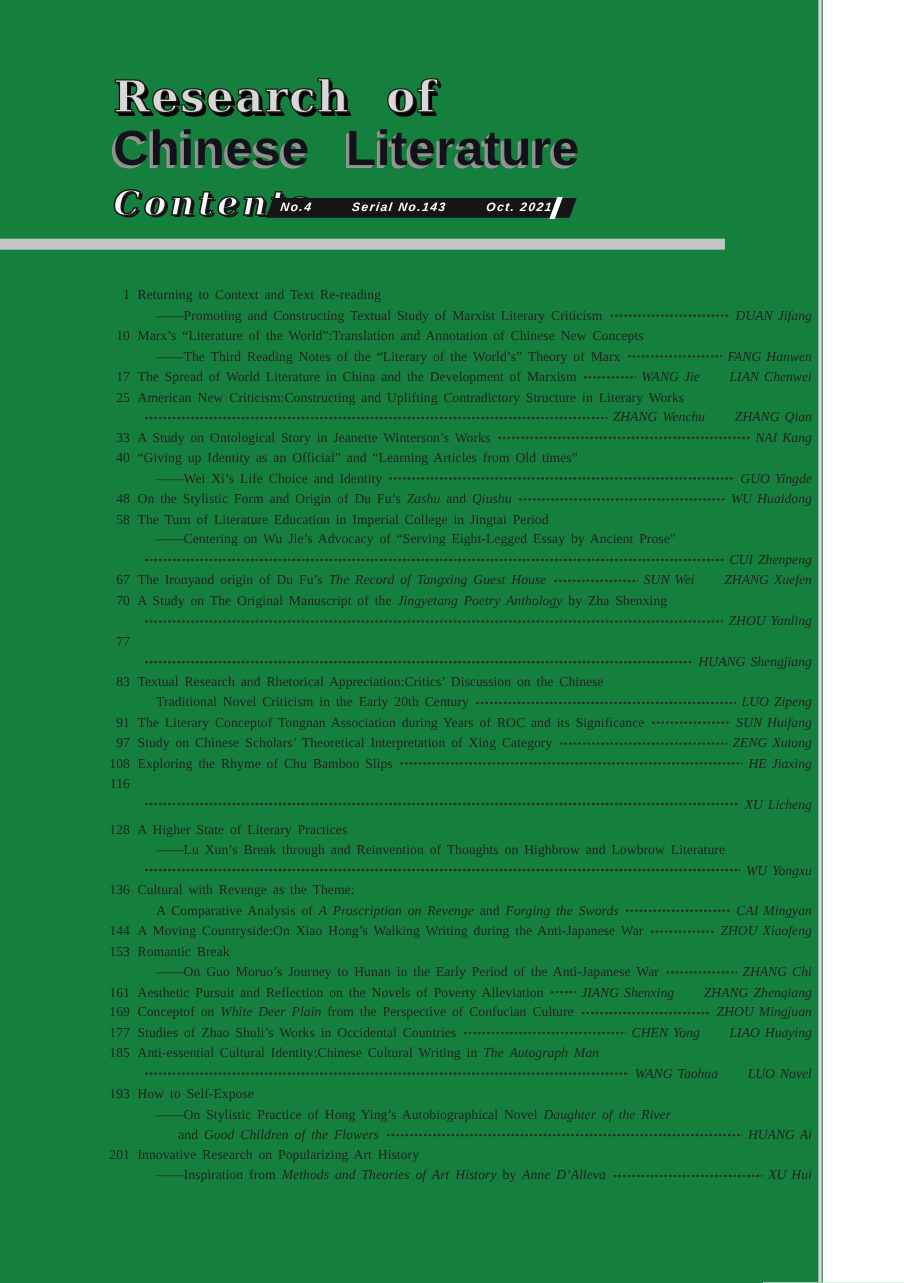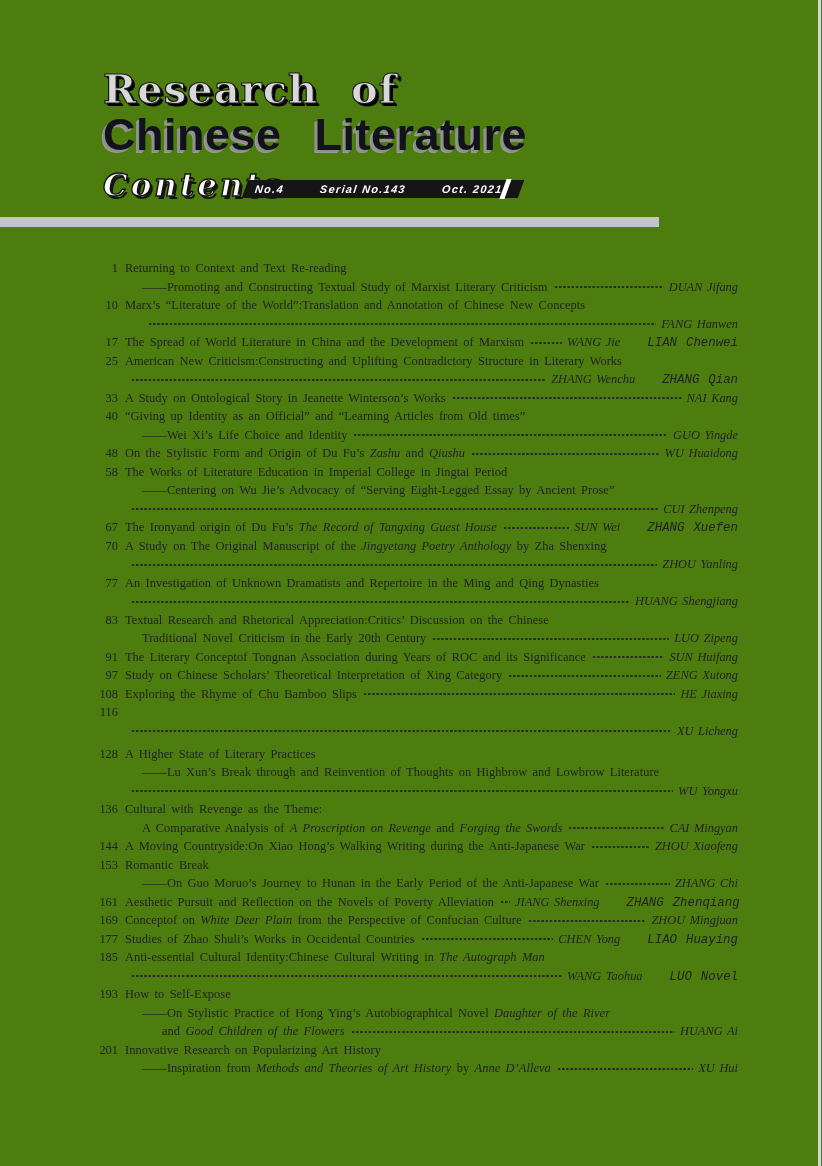--- a/index.html
+++ b/index.html
@@ -1,17 +1,17 @@
 <!DOCTYPE html>
 <html><head>
 <meta charset="utf-8">
 <style>
   html,body{margin:0;padding:0;background:#ffffff;}
   .page{
-    position:relative;width:822px;height:1166px;background:#4d7c0f;
+    position:relative;width:748px;height:1166px;background:#15803d;
     font-family:"Liberation Serif",serif;color:#222;overflow:hidden;
   }
   
   .title1{
     position:absolute;left:103px;top:68px;
     font-family:"DejaVu Serif",serif;font-weight:700;font-size:40px;line-height:42px;
     color:#d8d8d8;-webkit-text-stroke:1.2px #1b1b1b;
     text-shadow:2px 2px 0 #000,3px 3px 0 #000;
     word-spacing:18px;letter-spacing:1px;white-space:nowrap;
   }
@@ -49,21 +49,21 @@
   .ind1{flex:none;width:17px;}
   .ind2{flex:none;width:37px;}
   .txt{flex:none;word-spacing:2.2px;letter-spacing:.05px;}
   .txt .it{font-style:italic;}
   .lead{
     flex:1 1 auto;min-width:10px;align-self:center;height:13px;margin:0 5px 0 6px;
     background-image:radial-gradient(circle at 2px 7px,#2b2b2b 1.05px,rgba(0,0,0,0) 1.35px);
     background-size:4.2px 13px;background-repeat:repeat-x;
   }
   .authors{flex:none;font-style:italic;word-spacing:1.5px;}
-  .authors .author + .author{margin-left:27px;font-family:Liberation Mono, monospace;}
+  .authors .author + .author{margin-left:27px;}
 </style>
 </head>
 <body>
 
 <div class="page">
   <div class="title1">Research of</div>
   <div class="title2">Chinese Literature</div>
   <div class="contents">Contents</div>
   <div class="issue-bar">
     <span>No.4</span>
@@ -83,20 +83,21 @@
         <span class="lead"></span>
         <span class="authors"><span class="author">DUAN Jifang</span></span>
       </div>
       <div class="line">
         <span class="num">10</span>
         <span class="txt"><span>Marx’s “Literature of the World”:Translation and Annotation of Chinese New Concepts</span></span>
       </div>
       <div class="line">
         <span class="num"></span>
         <span class="ind1"></span>
+        <span class="txt"><span>——The Third Reading Notes of the “Literary of the World’s” Theory of Marx</span></span>
         <span class="lead"></span>
         <span class="authors"><span class="author">FANG Hanwen</span></span>
       </div>
       <div class="line">
         <span class="num">17</span>
         <span class="txt"><span>The Spread of World Literature in China and the Development of Marxism</span></span>
         <span class="lead"></span>
         <span class="authors"><span class="author">WANG Jie</span><span class="author">LIAN Chenwei</span></span>
       </div>
       <div class="line">
@@ -126,21 +127,21 @@
         <span class="authors"><span class="author">GUO Yingde</span></span>
       </div>
       <div class="line">
         <span class="num">48</span>
         <span class="txt"><span>On the Stylistic Form and Origin of Du Fu’s </span><span class="it">Zashu</span><span> and </span><span class="it">Qiushu</span></span>
         <span class="lead"></span>
         <span class="authors"><span class="author">WU Huaidong</span></span>
       </div>
       <div class="line">
         <span class="num">58</span>
-        <span class="txt"><span>The Works of Literature Education in Imperial College in Jingtai Period</span></span>
+        <span class="txt"><span>The Turn of Literature Education in Imperial College in Jingtai Period</span></span>
       </div>
       <div class="line">
         <span class="num"></span>
         <span class="ind1"></span>
         <span class="txt"><span>——Centering on Wu Jie’s Advocacy of “Serving Eight-Legged Essay by Ancient Prose”</span></span>
       </div>
       <div class="line">
         <span class="num"></span>
         <span class="lead"></span>
         <span class="authors"><span class="author">CUI Zhenpeng</span></span>
@@ -155,21 +156,20 @@
         <span class="num">70</span>
         <span class="txt"><span>A Study on The Original Manuscript of the </span><span class="it">Jingyetang Poetry Anthology</span><span> by Zha Shenxing</span></span>
       </div>
       <div class="line">
         <span class="num"></span>
         <span class="lead"></span>
         <span class="authors"><span class="author">ZHOU Yanling</span></span>
       </div>
       <div class="line">
         <span class="num">77</span>
-        <span class="txt"><span>An Investigation of Unknown Dramatists and Repertoire in the Ming and Qing Dynasties</span></span>
       </div>
       <div class="line">
         <span class="num"></span>
         <span class="lead"></span>
         <span class="authors"><span class="author">HUANG Shengjiang</span></span>
       </div>
       <div class="line">
         <span class="num">83</span>
         <span class="txt"><span>Textual Research and Rhetorical Appreciation:Critics’ Discussion on the Chinese</span></span>
       </div>

